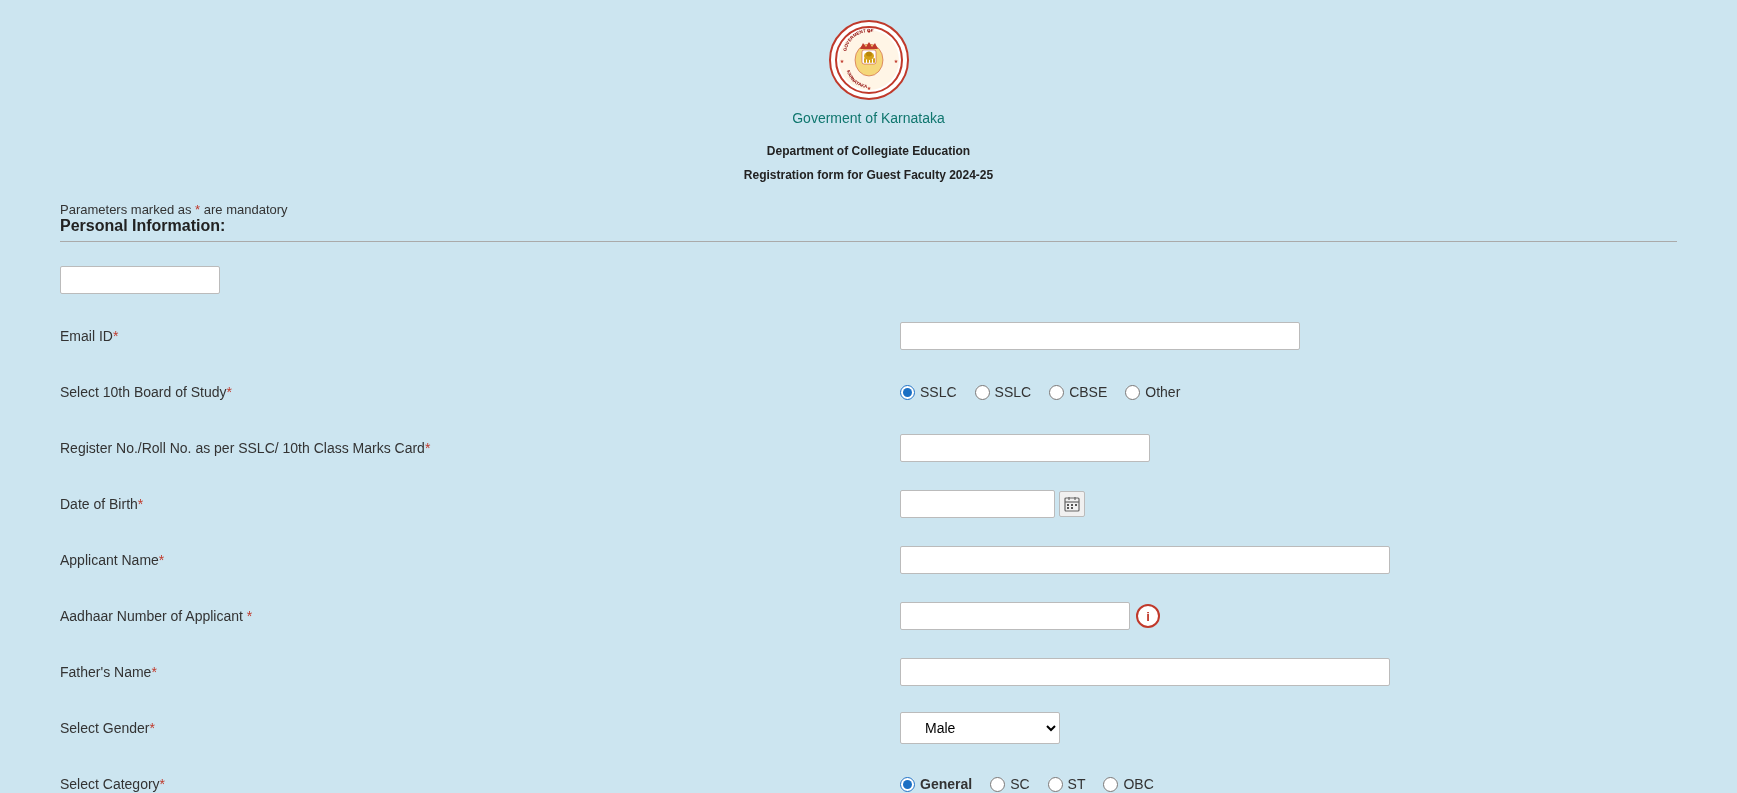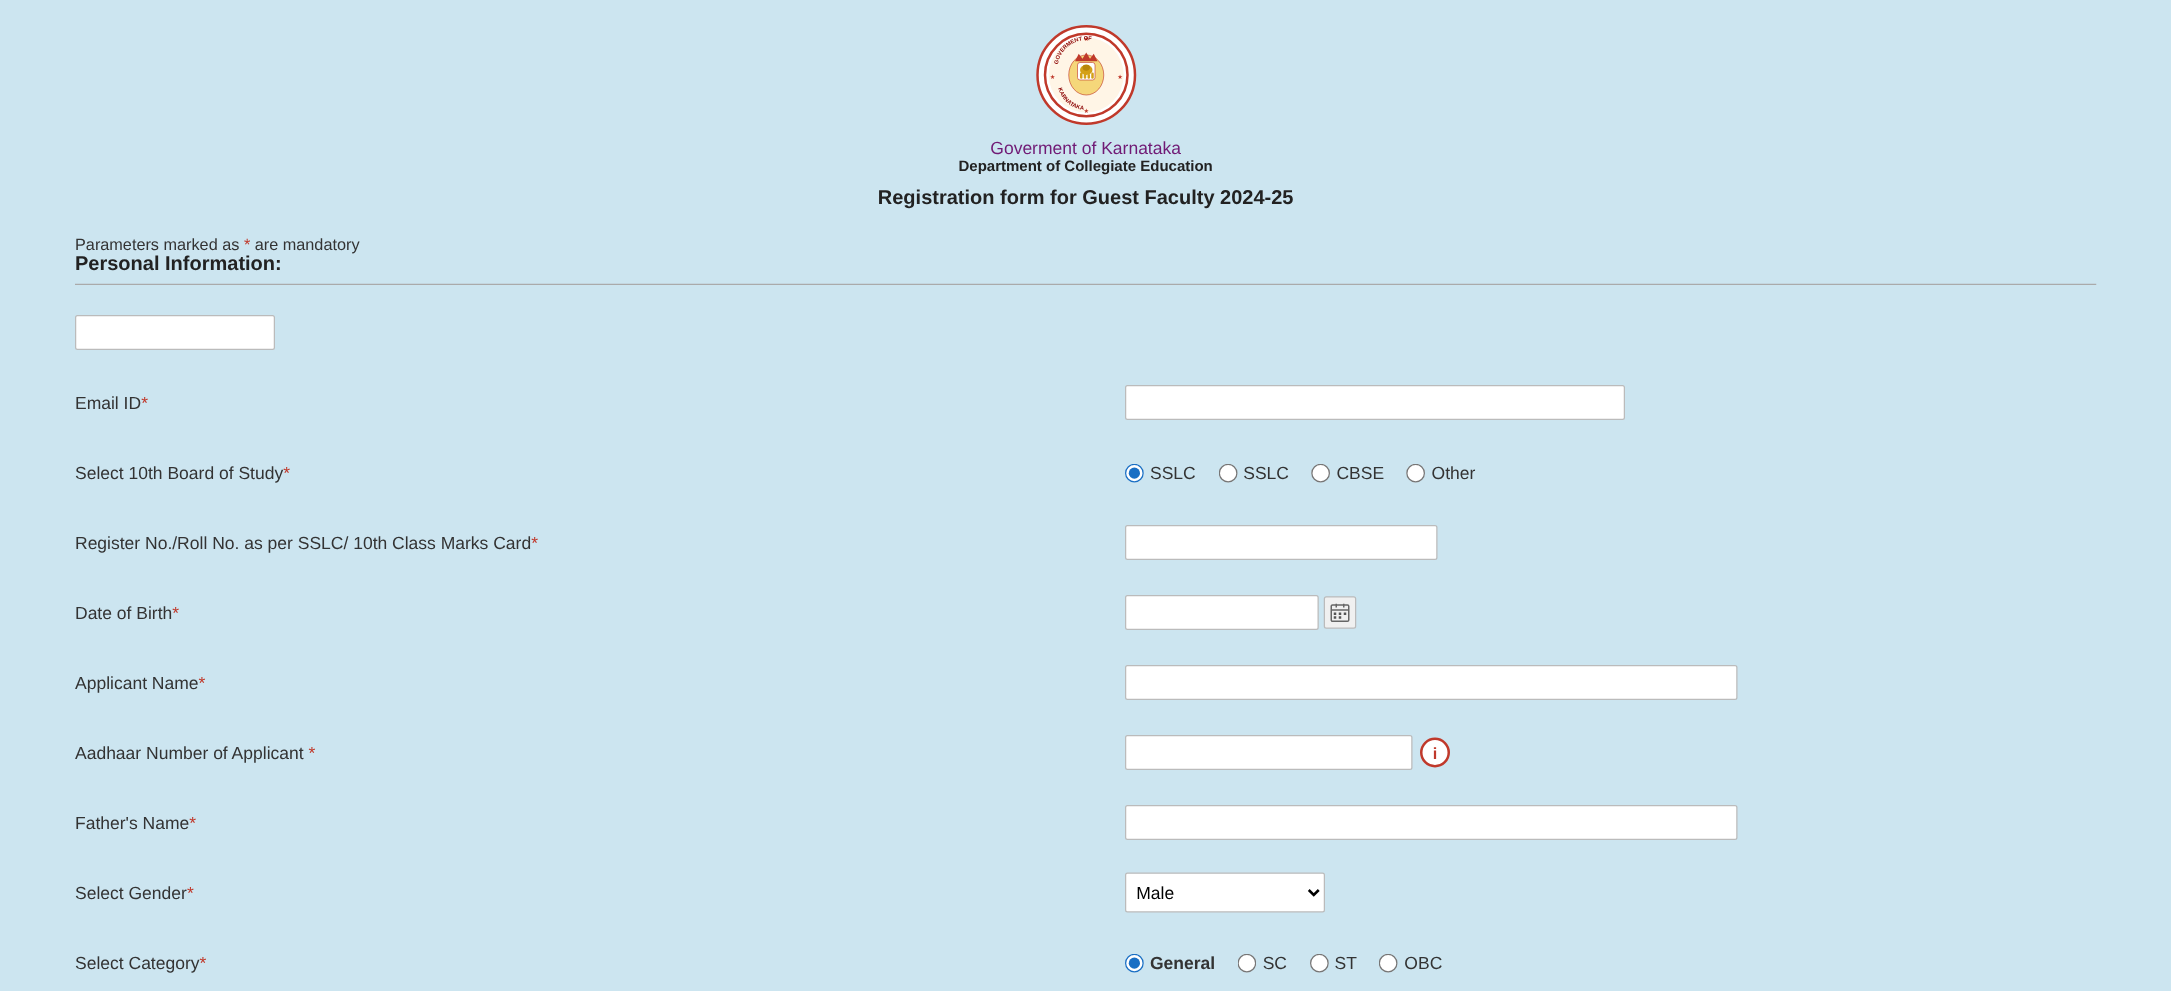--- a/index.html
+++ b/index.html
@@ -41,33 +41,33 @@
     }
 
     
     .emblem-svg {
       width: 70px;
       height: 70px;
     }
 
     .govt-name {
       font-size: 14px;
-      color: #701a75;
-      margin-bottom: 0;
+      color: #0f766e;
+      margin-bottom: 18px;
     }
 
     .dept-name {
       font-size: 12px;
       font-weight: bold;
       color: #222;
       margin-bottom: 10px;
     }
 
     .form-title {
-      font-size: 16px;
+      font-size: 12px;
       font-weight: bold;
       color: #222;
       margin-bottom: 5px;
     }
 
     .mandatory-note {
       font-size: 13px;
     }
 
     .mandatory-note .star {
@@ -198,21 +198,21 @@
       cursor: pointer;
       background: #fff;
     }
 
     .gender-select {
       width: 160px;
       height: 32px;
       border: 1px solid #bbb;
       background: #fff;
       font-size: 14px;
-      padding: 4px 4px;
+      padding: 4px 20px;
       border-radius: 2px;
       cursor: pointer;
     }
   </style>
 </head>
 <body>
 
 <div class="page-wrapper">
 
   <div class="header">

